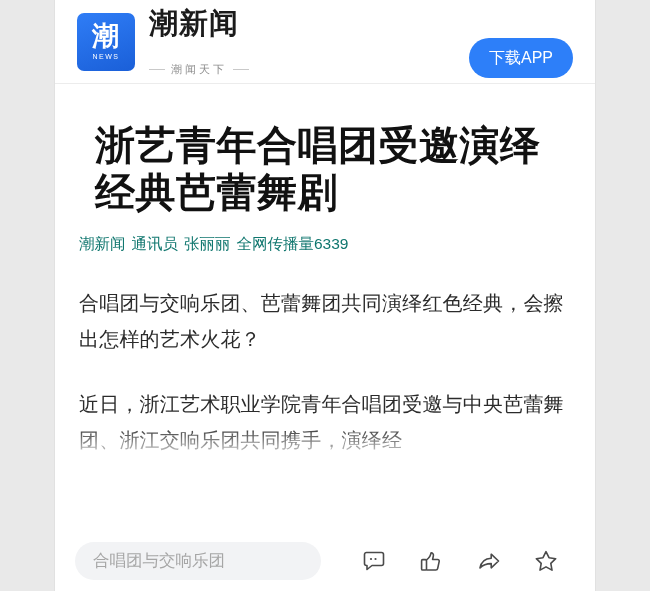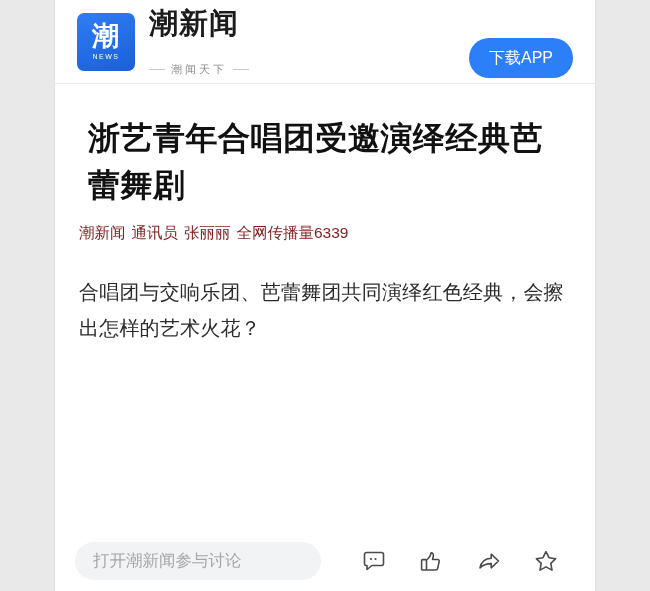--- a/index.html
+++ b/index.html
@@ -102,31 +102,31 @@
     cursor: pointer;
     font-family: "Liberation Sans", sans-serif;
     margin-top: 16px;
   }
 
   
   .article {
     padding: 22px 24px 0 24px;
   }
   .title {
-    font-size: 32px;
+    font-size: 40px;
     line-height: 47px;
     font-weight: bold;
     color: #111111;
     letter-spacing: 0.5px;
-    margin: 9px;
+    margin: 16px;
   }
   .meta {
     margin-top: 12px;
     font-size: 15.5px;
-    color: #7f1d1d;
+    color: #0f766e;
     line-height: 24px;
   }
   .meta .sep { display: inline-block; width: 6px; }
   .date {
     margin-top: 8px;
     font-size: 15.5px;
     color: #8a8a8a;
     line-height: 24px;
   }
   .para {
@@ -217,26 +217,27 @@
     </div>
 
     <div class="article">
       <h1 class="title">浙艺青年合唱团受邀演绎经典芭蕾舞剧</h1>
 
       <div class="meta">
         <span>潮新闻</span><span class="sep"></span><span>通讯员</span><span class="sep"></span><span>张丽丽</span><span class="sep"></span><span>全网传播量6339</span>
       </div>
 
       <p class="para">合唱团与交响乐团、芭蕾舞团共同演绎红色经典，会擦出怎样的艺术火花？</p>
+      <p class="para faded">近日，浙江艺术职业学院青年合唱团受邀与中央芭蕾舞团、浙江交响乐团共同携手，演绎经</p>
     </div>
 
     <div class="fade-cover"></div>
 
     <div class="bottom-bar">
-      <div class="comment-box">打开潮新闻参与讨论</div>
+      <div class="comment-box">合唱团与交响乐团</div>
       <div class="actions">
         <div class="act">
           <svg width="26" height="26" viewBox="0 0 26 26" fill="none" stroke="#4a4a4a" stroke-width="1.6">
             <path d="M3.5 6.5a2 2 0 0 1 2-2h15a2 2 0 0 1 2 2v9a2 2 0 0 1-2 2h-9.5L6 21.5V17.5H5.5a2 2 0 0 1-2-2z" stroke-linejoin="round"></path>
             <circle cx="10" cy="11" r="1.1" fill="#4a4a4a" stroke="none"></circle>
             <circle cx="14.5" cy="11" r="1.1" fill="#4a4a4a" stroke="none"></circle>
           </svg>
         </div>
         <div class="act">
           <svg width="26" height="26" viewBox="0 0 26 26" fill="none" stroke="#4a4a4a" stroke-width="1.6">

